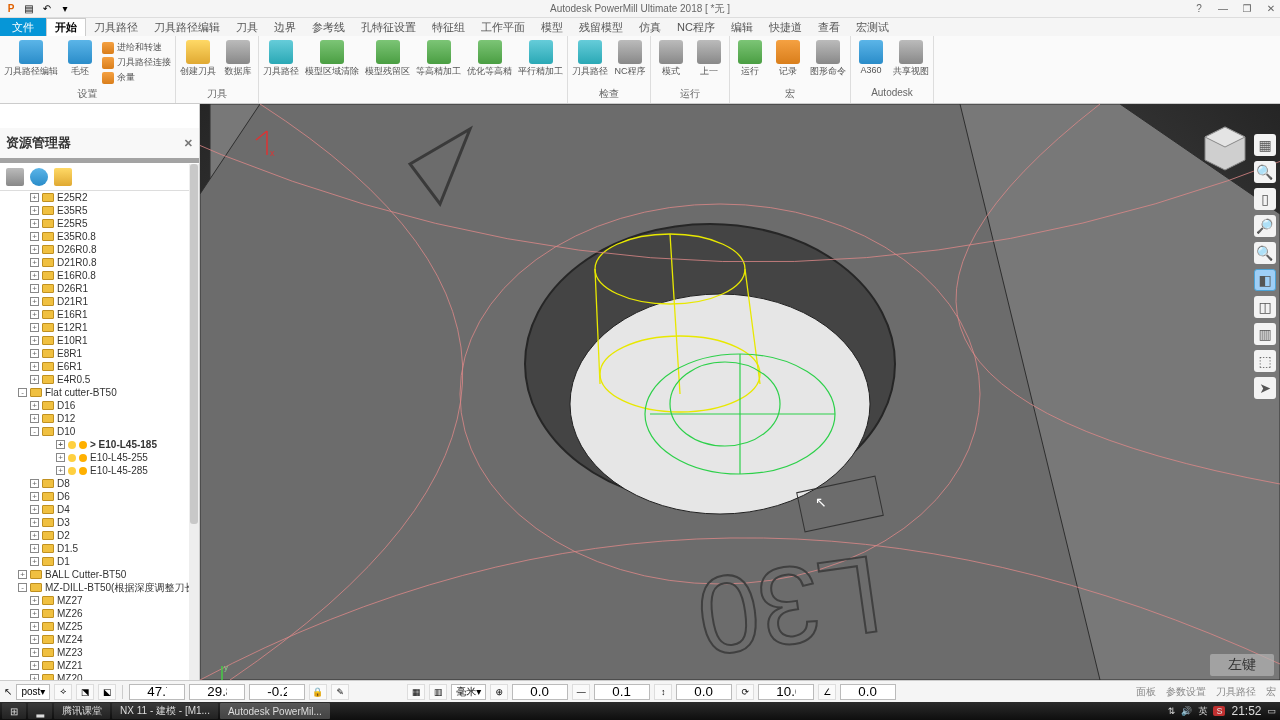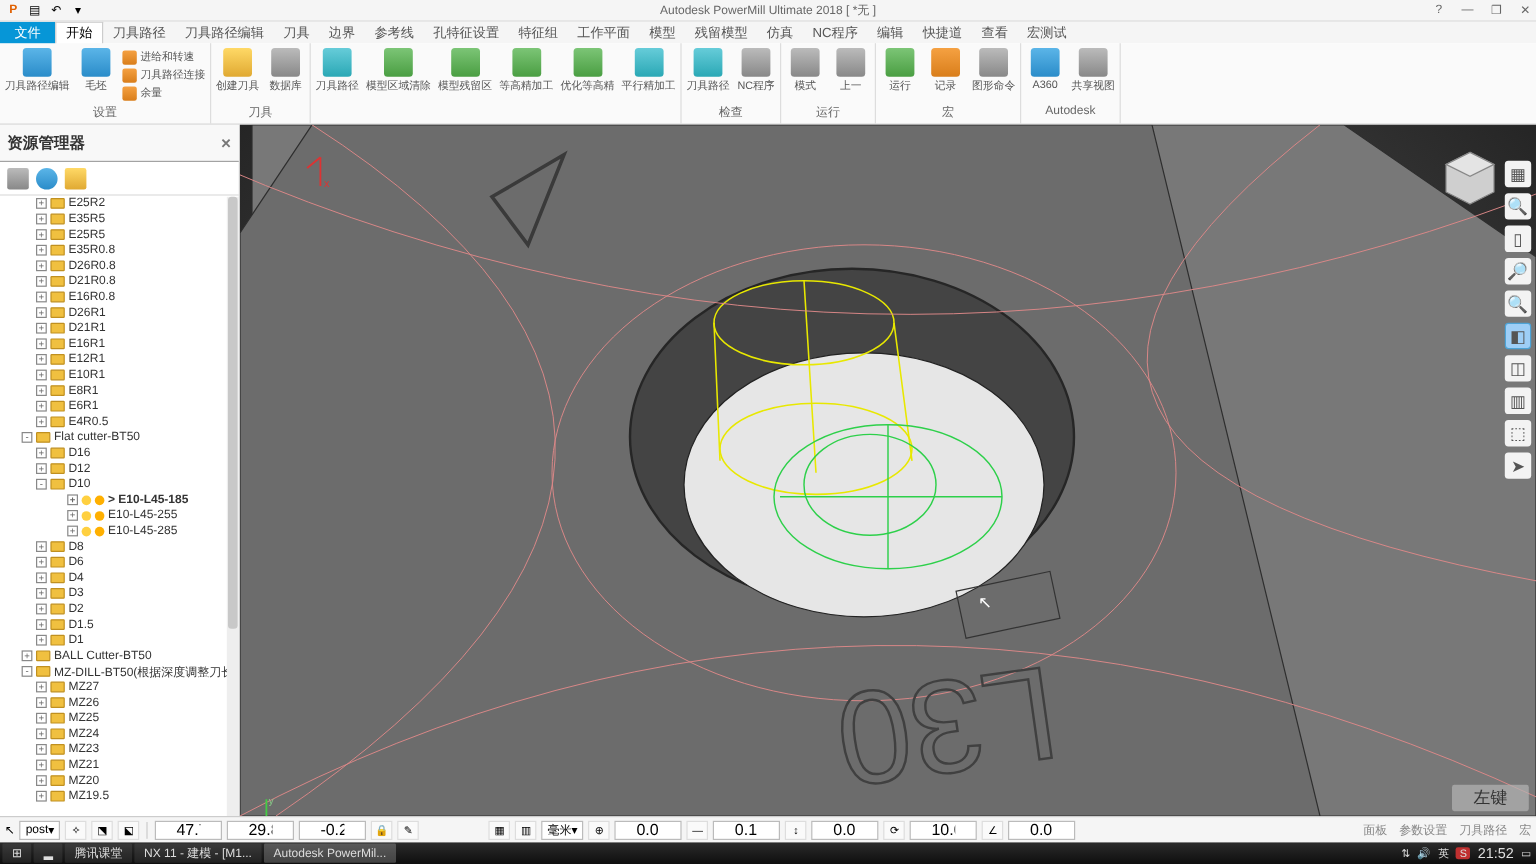--- a/index.html
+++ b/index.html
@@ -9,21 +9,21 @@
 .titlebar .qa { display: flex; gap: 4px; padding-left: 4px; }
 .titlebar .qa span { width: 14px; height: 14px; display: inline-flex; align-items: center; justify-content: center; font-size: 10px; }
 .titlebar .title { position: absolute; left: 50%; transform: translateX(-50%); font-size: 10px; color: #666; }
 .titlebar .winctrl { position: absolute; right: 2px; display: flex; gap: 10px; }
 .titlebar .winctrl span { width: 14px; height: 14px; display: inline-flex; align-items: center; justify-content: center; font-size: 10px; color: #666; }
 .pm-logo { color: #e06000; font-weight: bold; font-size: 12px; }
 
 .menubar { height: 18px; display: flex; background: #f5f5f5; align-items: stretch; }
 .filetab { background: #0696d7; color: #fff; padding: 0 12px; display: flex; align-items: center; font-size: 11px; }
 .menubar .mitem { padding: 0 8px; display: flex; align-items: center; font-size: 11px; color: #555; }
-.menubar .mitem.active { background: #fff; border: 1px solid #ccc; border-bottom: none; color: #000; }
+.menubar .mitem.active { background: #fff; border: 1px solid #ccc; border-bottom: none; color: #000; font-weight: bold; }
 
 .ribbon { height: 68px; background: #fafafa; border-bottom: 1px solid #ccc; display: flex; }
 .rgroup { border-right: 1px solid #ddd; display: flex; flex-direction: column; padding: 2px 4px; }
 .rgroup .icons { flex: 1; display: flex; align-items: flex-start; gap: 6px; padding-top: 2px; }
 .rgroup .glabel { text-align: center; font-size: 10px; color: #666; height: 14px; }
 .ricon { display: flex; flex-direction: column; align-items: center; gap: 1px; min-width: 32px; }
 .ricon .ibox { width: 24px; height: 24px; border-radius: 3px; }
 .ricon .ilbl { font-size: 9px; color: #555; white-space: nowrap; }
 .ricon-sm { display: flex; align-items: center; gap: 3px; font-size: 9px; color: #555; height: 15px; }
 .ricon-sm .idot { width: 12px; height: 12px; border-radius: 2px; }
@@ -31,21 +31,21 @@
 
 .c-blue { background: linear-gradient(#5bb5e8,#2a8cc9); }
 .c-yellow { background: linear-gradient(#ffd966,#e0a932); }
 .c-green { background: linear-gradient(#7cc576,#4a9e42); }
 .c-cyan { background: linear-gradient(#66ccd9,#2aa8b5); }
 .c-orange { background: linear-gradient(#f5a142,#d97e1b); }
 .c-gray { background: linear-gradient(#bbb,#888); }
 
 .main { display: flex; height: 576px; }
 .explorer { width: 200px; background: #fff; border-right: 1px solid #ccc; display: flex; flex-direction: column; position: relative; }
-.exp-header { display:flex; justify-content:space-between; align-items:center; padding: 6px; font-size: 13px; font-weight: bold; color: #333; border-bottom: 1px solid #a3a3a3; background:#f8f8f8;}
+.exp-header { display:flex; justify-content:space-between; align-items:center; padding: 6px; font-size: 13px; font-weight: bold; color: #333; border-bottom: 5px solid #a3a3a3; background:#f8f8f8;margin-top:24px;}
 .exp-close{ font-size:11px; color:#777; cursor:pointer;}
 .exp-toolbar { height: 28px; display: flex; align-items: center; gap: 6px; padding: 0 6px; border-bottom: 1px solid #ddd; }
 .exp-toolbar span { width: 18px; height: 18px; border-radius: 2px; }
 .tree { flex: 1; overflow: hidden; font-size: 10px; color: #333; }
 .tree-row { display: flex; align-items: center; height: 13px; white-space: nowrap; }
 .tree-row.bold{ font-weight:bold; }
 .exp-sq { width: 9px; height: 9px; border: 1px solid #888; margin-right: 3px; font-size: 8px; line-height: 7px; text-align: center; color: #666; }
 .folder { width: 12px; height: 9px; background: #f0c040; border: 1px solid #c09020; margin-right: 3px; border-radius: 1px; }
 .bulb { width: 8px; height: 8px; background: #ffd040; border-radius: 50%; margin-right: 3px; }
 .scrollbar { position: absolute; right: 0; top: 60px; bottom: 0; width: 10px; background: #eee; }

